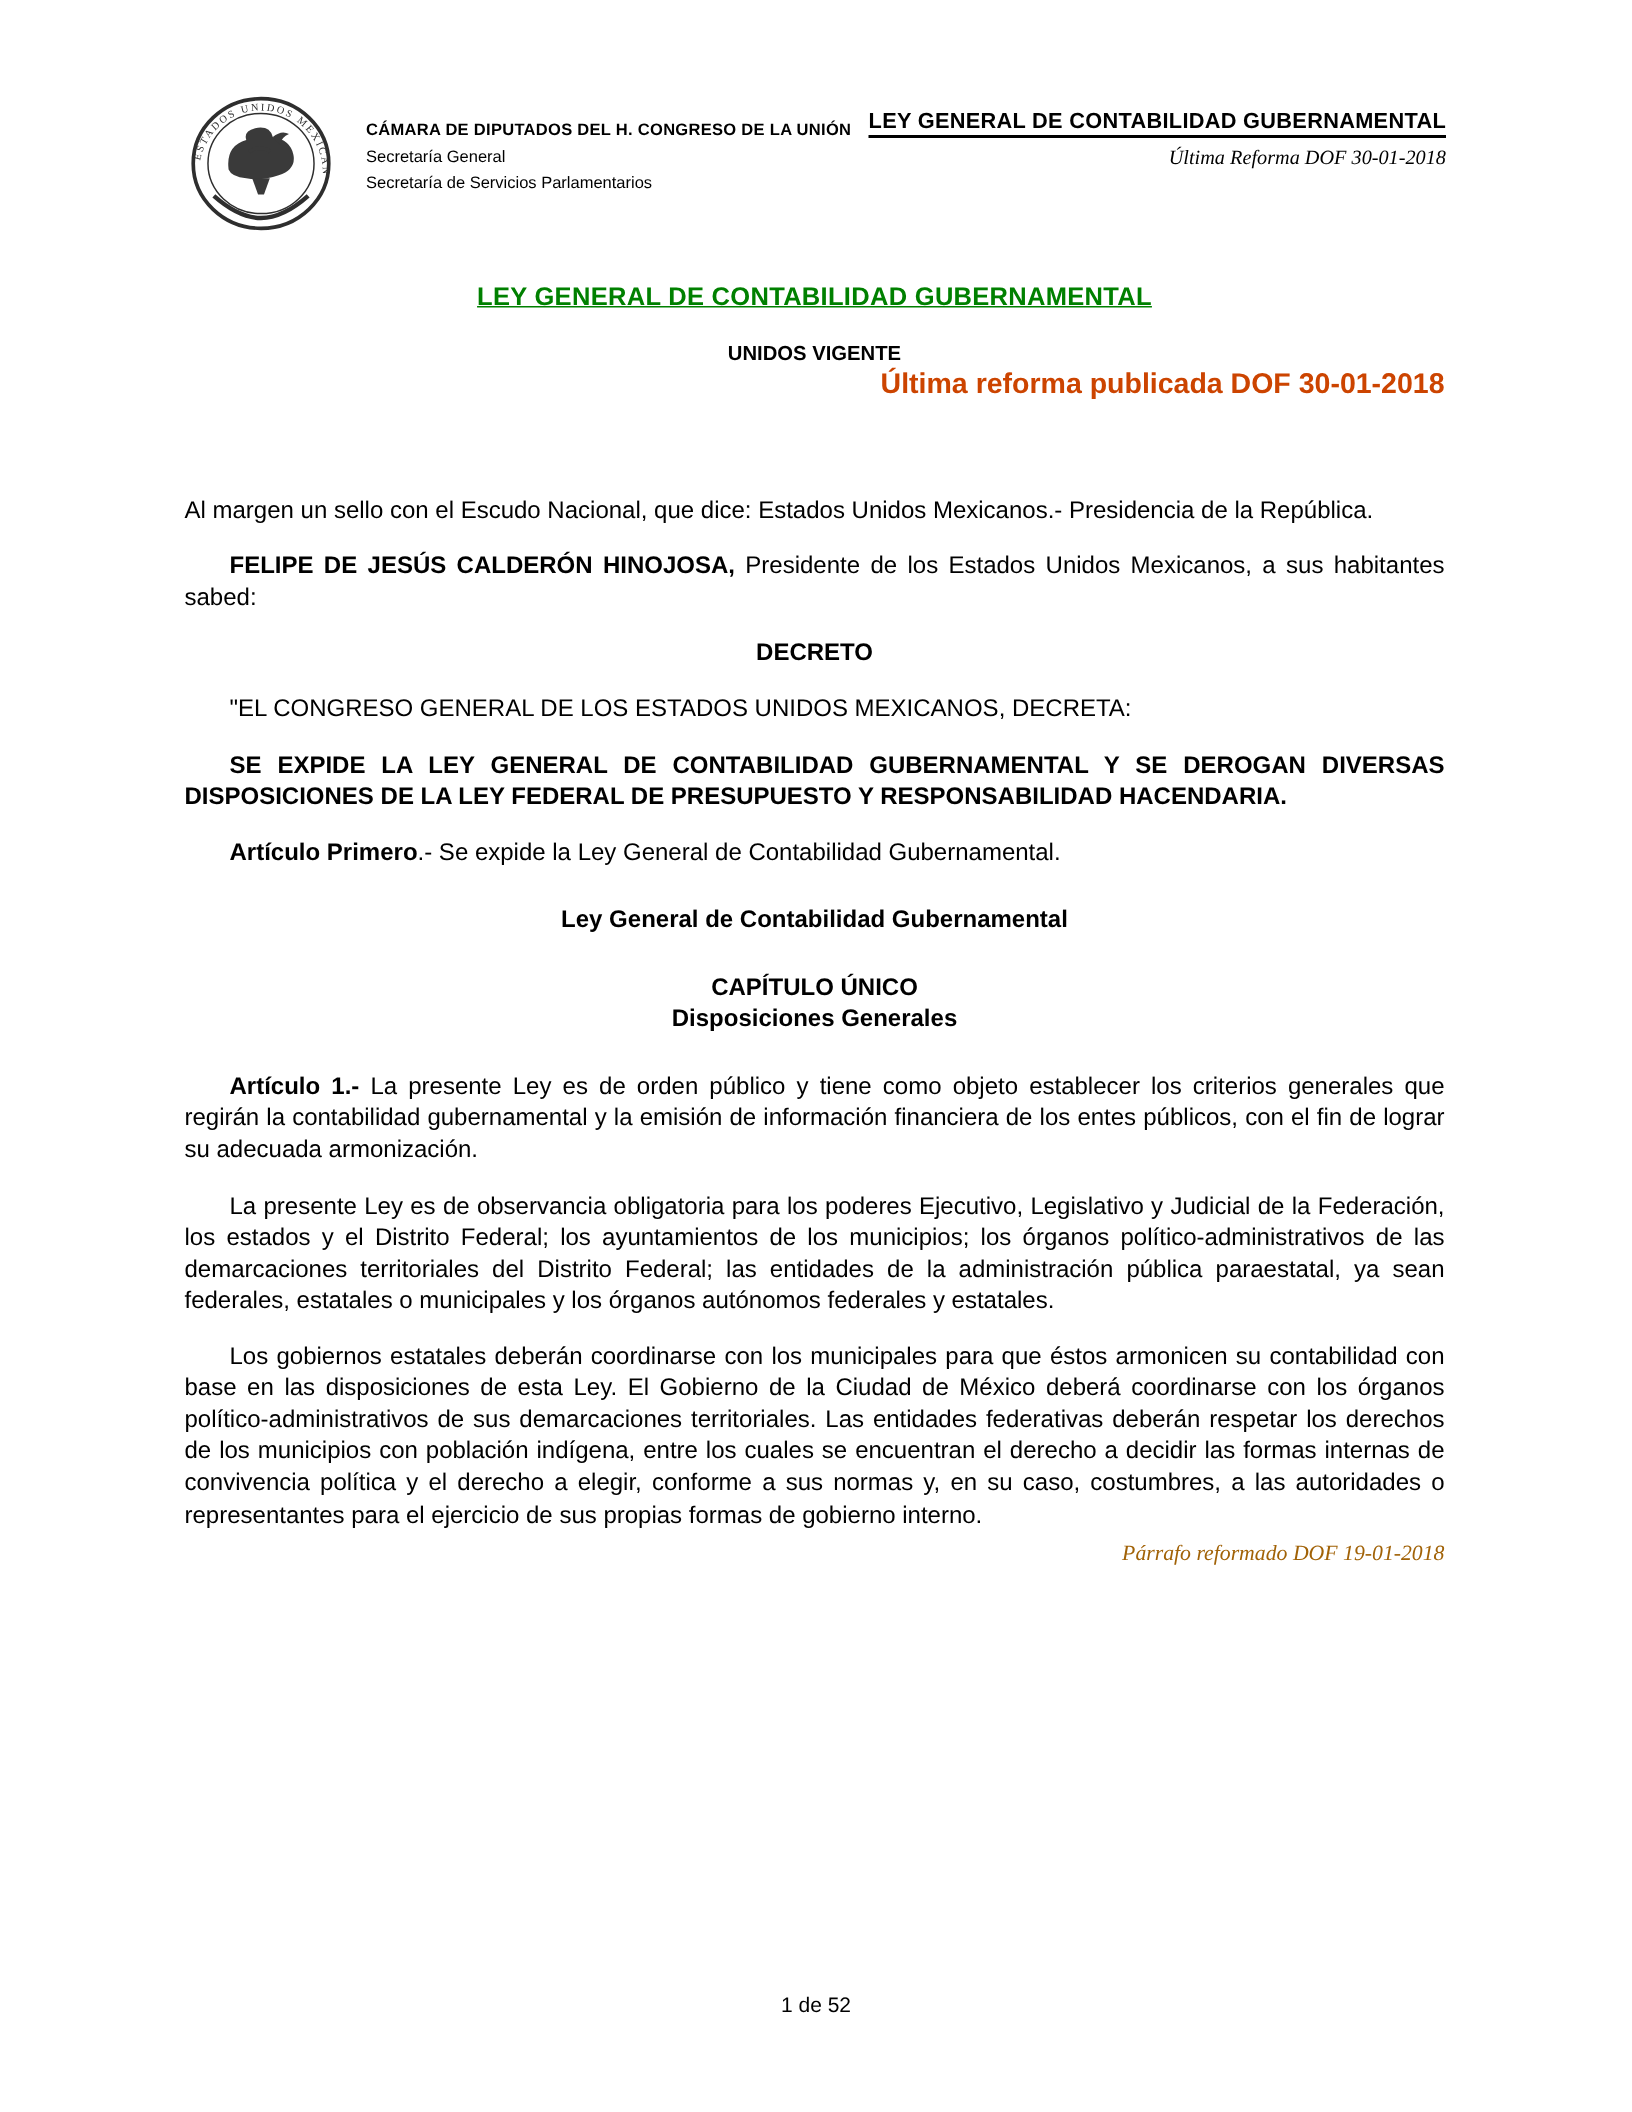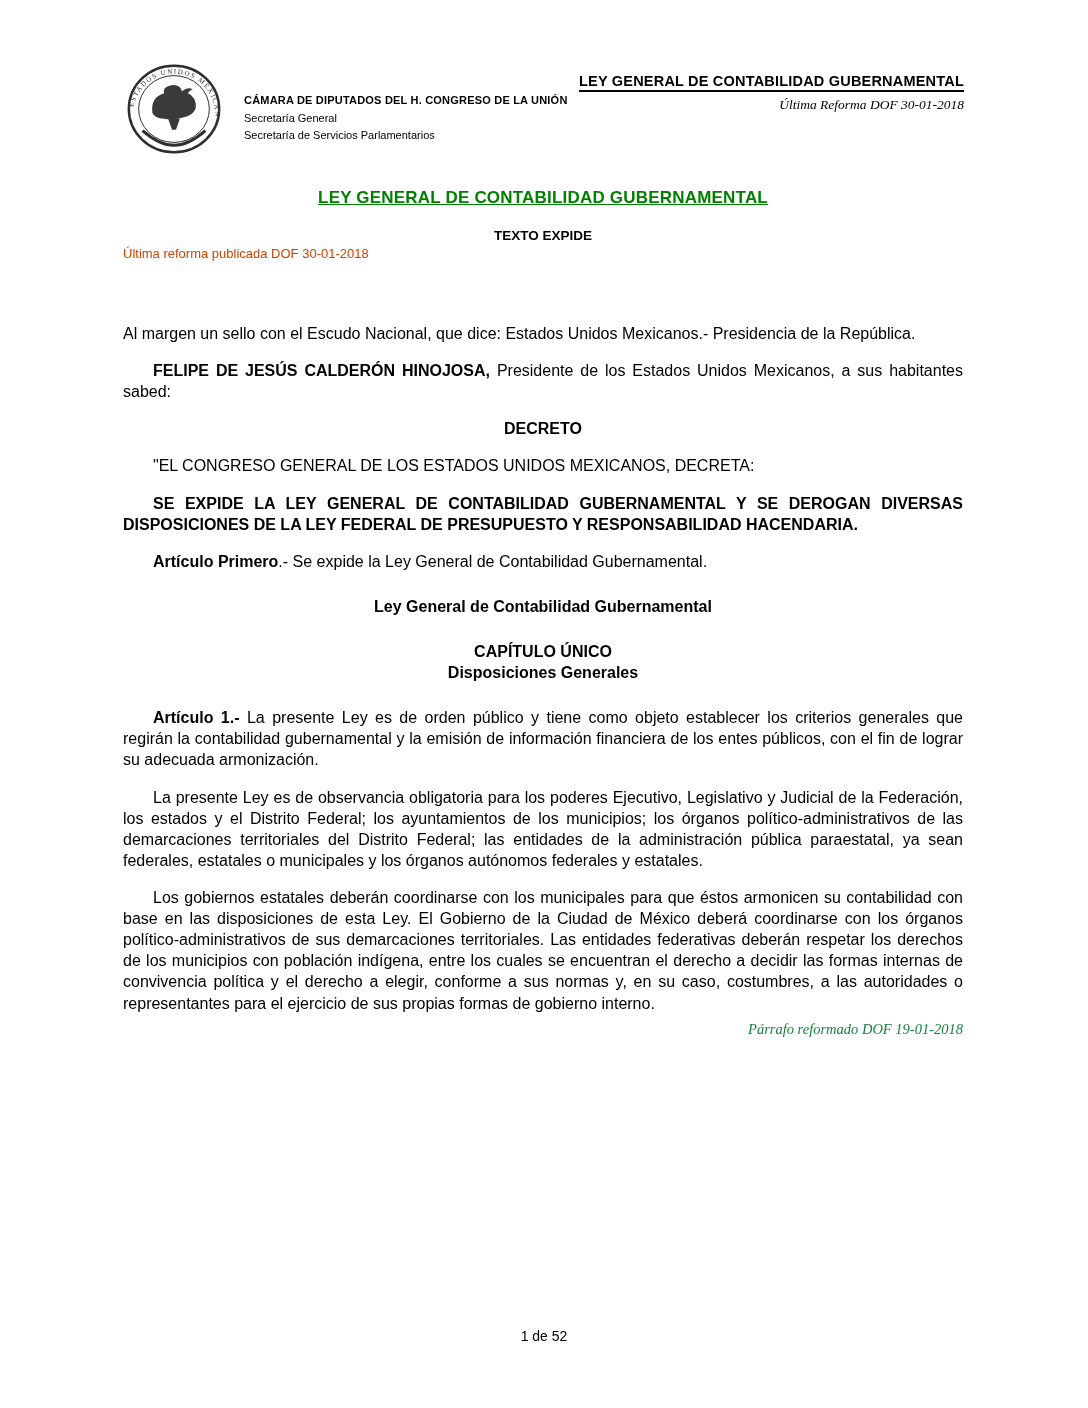--- a/index.html
+++ b/index.html
@@ -8,54 +8,54 @@
     width:1088px; height:1408px;
     font-family:"Liberation Sans", sans-serif;
     color:#000;
     position:relative;
   }
   .page { position:relative; width:1088px; height:1408px; overflow:hidden; background:#fff; }
 
   
   .doc-header { position:absolute; top:0; left:0; right:0; height:180px; }
   .seal { position:absolute; left:114px; top:54px; width:120px; height:110px; }
-  .org-block { position:absolute; left:244px; top:92px; line-height:1.6; }
+  .org-block { position:absolute; left:244px; top:79px; line-height:1.6; }
   .org-name { font-weight:bold; font-size:11px; letter-spacing:0.2px; }
   .org-line { font-size:11px; }
   .header-right { position:absolute; right:124px; top:72px; text-align:right; }
   .header-doc-title {
     font-weight:bold; font-size:14.5px; letter-spacing:0.2px;
     border-bottom:2px solid #000; padding-bottom:1px; display:inline-block;
   }
   .header-reform {
     font-family:"Liberation Serif", serif; font-style:italic;
     font-size:13.5px; margin-top:5px;
   }
 
   
   .doc-main { position:absolute; left:123px; top:188px; width:840px; }
   .main-title {
     text-align:center; font-weight:bold; font-size:17px;
     color:#008000; text-decoration:underline; letter-spacing:0.2px;
   }
   .pub-note { text-align:center; font-weight:bold; font-size:14.5px; margin-top:28px; }
   .status-line { text-align:center; font-weight:bold; font-size:13.5px; margin-top:20px; }
-  .reform-line { text-align:left; font-weight:normal; font-size:13px; color:#CC4400; margin-top:3px; }
+  .reform-line { text-align:right; font-weight:bold; font-size:19px; color:#CC4400; margin-top:3px; }
 
   .doc-body { margin-top:62px; font-size:16px; line-height:1.32; }
   .doc-body p { margin-bottom:16px; }
   .just { text-align:justify; }
   .ind { text-indent:30px; }
   .center { text-align:center; }
   .bold { font-weight:bold; }
   .heading-group { margin:24px 0; }
   .heading-group p { margin:0; }
   .annotation {
     text-align:right; font-family:"Liberation Serif", serif; font-style:italic;
-    color:#15803d; font-size:14.5px; margin-top:-10px;
+    color:#a16207; font-size:14.5px; margin-top:-10px;
   }
 
   .doc-footer {
     position:absolute; left:0; right:0; bottom:64px;
     text-align:center; font-size:14px;
   }
 </style>
 </head>
 <body>
 
@@ -90,21 +90,21 @@
       <div>
         <span class="header-doc-title">LEY GENERAL DE CONTABILIDAD GUBERNAMENTAL</span>
       </div>
       <div class="header-reform">Última Reforma DOF 30-01-2018</div>
     </div>
   </header>
 
   <main class="doc-main">
 
     <div class="main-title">LEY GENERAL DE CONTABILIDAD GUBERNAMENTAL</div>
-    <div class="status-line">TEXTO EXPIDE</div>
+    <div class="status-line">UNIDOS VIGENTE</div>
     <div class="reform-line">Última reforma publicada DOF 30-01-2018</div>
 
     <div class="doc-body">
 
       <p class="just">Al margen un sello con el Escudo Nacional, que dice: Estados Unidos Mexicanos.- Presidencia de la República.</p>
 
       <p class="just ind"><b>FELIPE DE JESÚS CALDERÓN HINOJOSA,</b><span> Presidente de los Estados Unidos Mexicanos, a sus habitantes sabed:</span></p>
 
 
       <p class="center bold">DECRETO</p>

